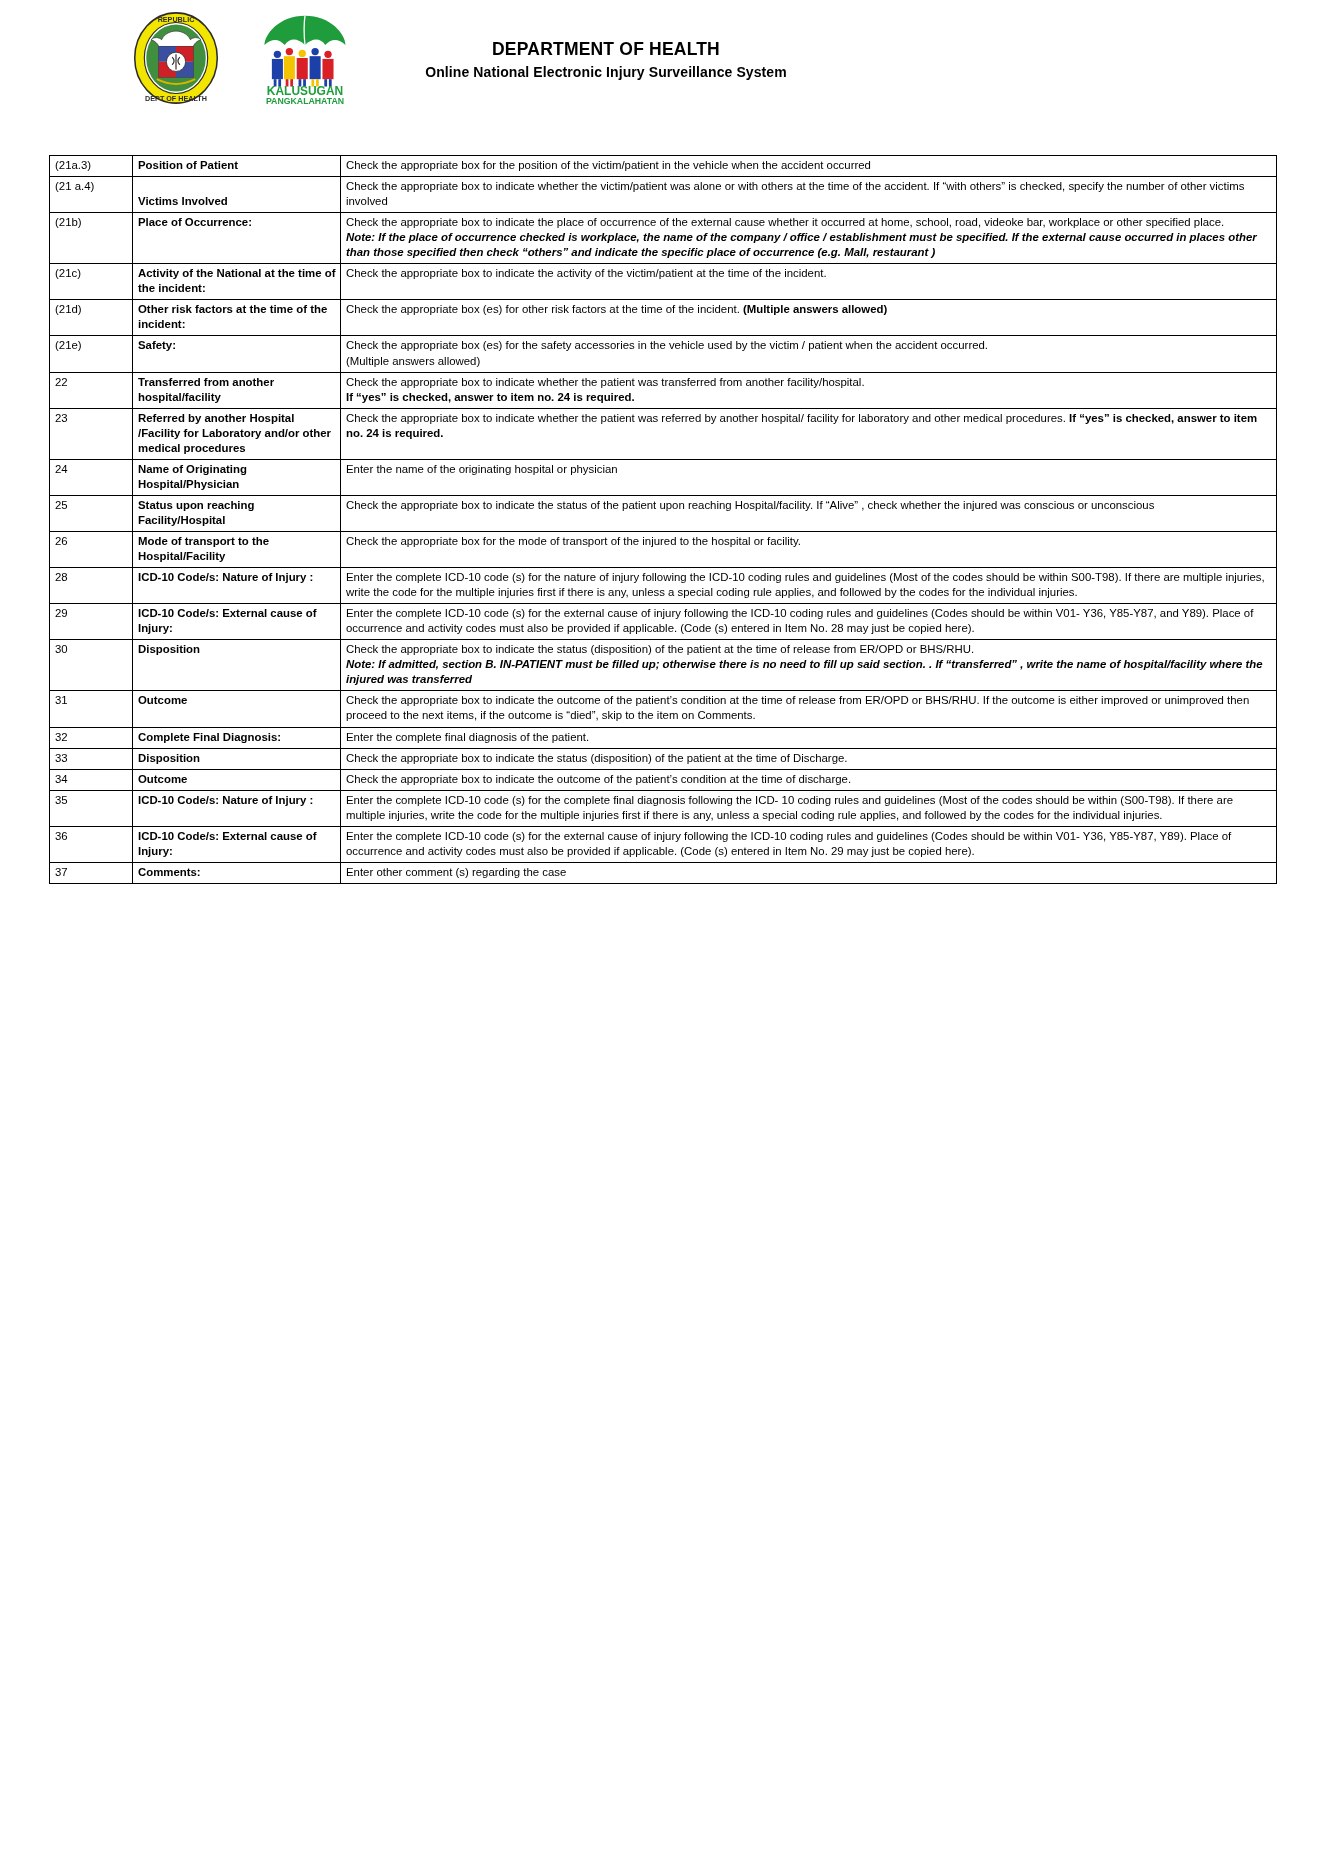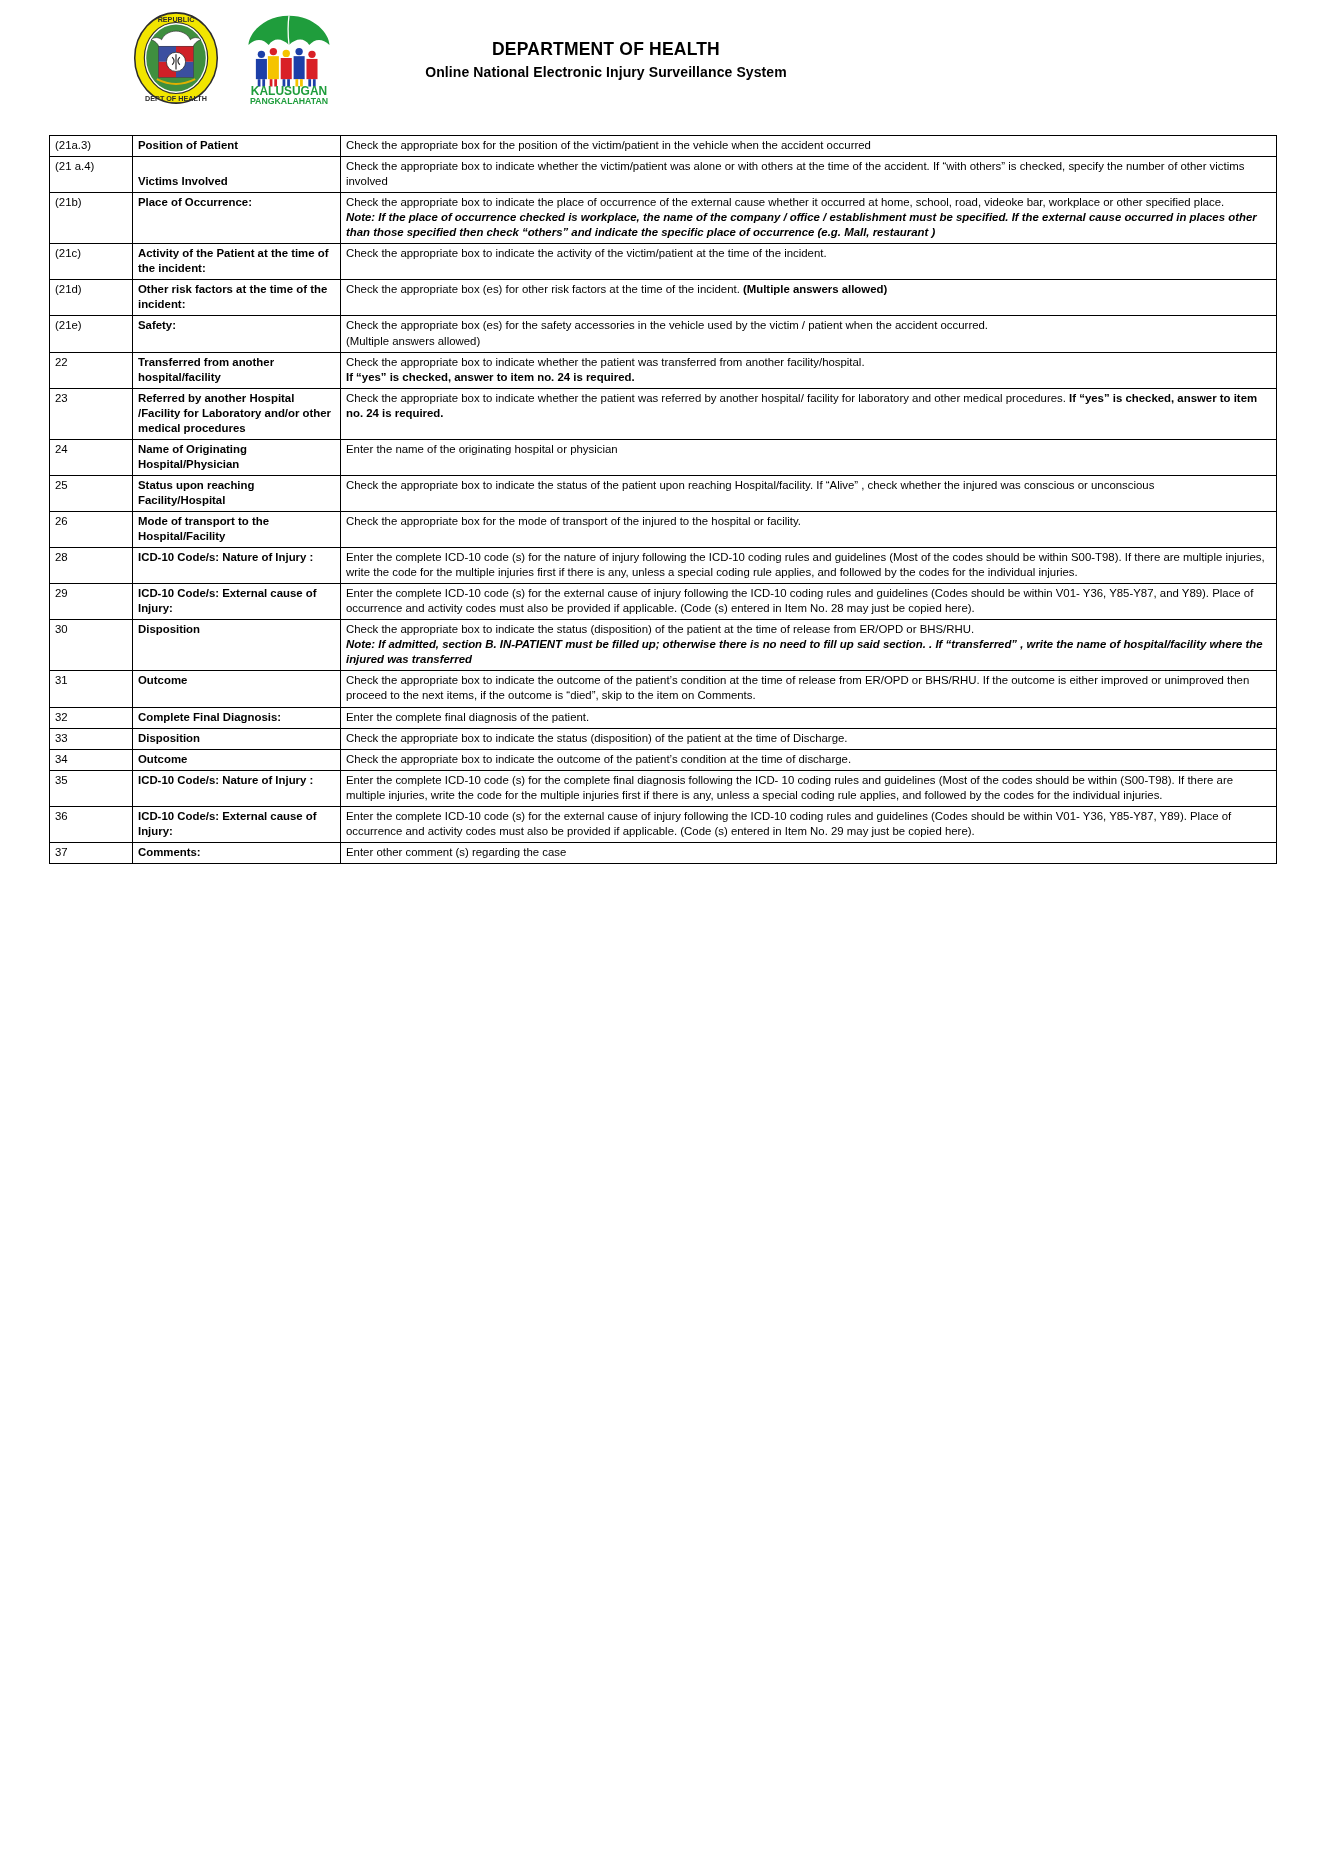--- a/index.html
+++ b/index.html
@@ -71,20 +71,21 @@
     position: absolute;
     left: 49px;
     top: 135px;
     width: 1228px;
   }
   table.guide {
     border-collapse: collapse;
     width: 1228px;
     table-layout: fixed;
     border: 1.6px solid #000;
+    margin-top: 20px;
   }
   table.guide td {
     border: 1.1px solid #000;
     vertical-align: top;
     padding: 2px 4px 3px 5px;
     font-size: 11.4px;
     line-height: 1.32;
   }
   td.c-no {
     width: 73px;
@@ -127,21 +128,21 @@
           <rect x="32" y="54" width="18" height="16" fill="#cf2027"></rect>
           <rect x="50" y="54" width="18" height="16" fill="#3b4fa0"></rect>
           <circle cx="50" cy="54" r="10" fill="#ffffff" stroke="#2c2c2c" stroke-width="0.8"></circle>
           <path d="M50 46 l0 16 M46 49 q4 4 0 8 M54 49 q-4 4 0 8" stroke="#2c2c2c" stroke-width="1.2" fill="none"></path>
           <path d="M30 72 q20 10 40 0" stroke="#e0b000" stroke-width="2" fill="none"></path>
           <text x="50" y="13" font-family="Liberation Sans, sans-serif" font-size="7.5" font-weight="bold" fill="#2c2c2c" text-anchor="middle">REPUBLIC</text>
           <text x="50" y="95" font-family="Liberation Sans, sans-serif" font-size="7.5" font-weight="bold" fill="#2c2c2c" text-anchor="middle">DEPT OF HEALTH</text>
         </svg>
       </div>
 
-      <div style="position:relative;width:92px;height:96px;">
+      <div style="position:relative;width:92px;height:96px;margin-left:16px;">
         <svg width="92" height="96" viewBox="0 0 100 104" aria-hidden="true">
 
           <path d="M50 6 C22 6 6 26 6 38 C14 30 22 31 28 38 C33 30 42 30 50 38 C58 30 67 30 72 38 C78 31 86 30 94 38 C94 26 78 6 50 6 Z" fill="#1f9d3c"></path>
           <path d="M50 6 C50 6 48 20 50 38" stroke="#ffffff" stroke-width="1.4" fill="none"></path>
 
           <g>
             <circle cx="20" cy="48" r="4" fill="#1c3fa8"></circle>
             <rect x="14" y="53" width="12" height="22" fill="#1c3fa8"></rect>
             <rect x="16" y="75" width="3" height="8" fill="#1c3fa8"></rect>
             <rect x="21" y="75" width="3" height="8" fill="#1c3fa8"></rect>
@@ -202,21 +203,21 @@
           <tr>
             <td class="c-no">(21b)</td>
             <td class="c-item">Place of Occurrence:</td>
             <td class="c-desc">
               <div><span>Check the appropriate box to indicate the place of occurrence of the external cause whether it occurred at home, school, road, videoke bar, workplace or other specified place.</span></div>
               <div><span class="ni">Note: If the place of occurrence checked is workplace, the name of the company / office / establishment must be specified. If the external cause occurred in places other than those specified then check “others” and indicate the specific place of occurrence (e.g. Mall, restaurant )</span></div>
             </td>
           </tr>
           <tr>
             <td class="c-no">(21c)</td>
-            <td class="c-item">Activity of the Patient at the time of the incident:</td>
+            <td class="c-item">Activity of the National at the time of the incident:</td>
             <td class="c-desc">
               <div><span>Check the appropriate box to indicate the activity of the victim/patient at the time of the incident.</span></div>
             </td>
           </tr>
           <tr>
             <td class="c-no">(21d)</td>
             <td class="c-item">Other risk factors at the time of the incident:</td>
             <td class="c-desc">
               <div><span>Check the appropriate box (es) for other risk factors at the time of the incident. </span><span class="b">(Multiple answers allowed)</span></div>
             </td>

